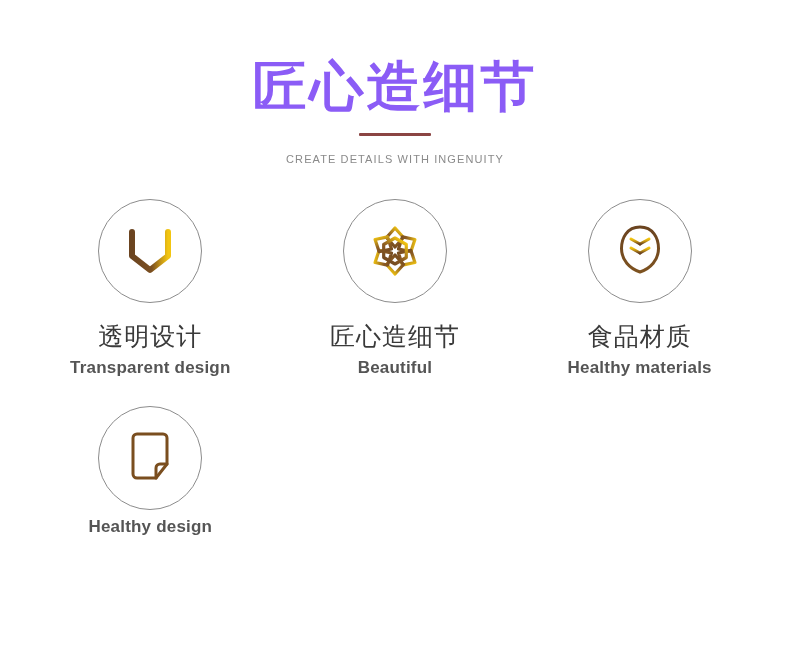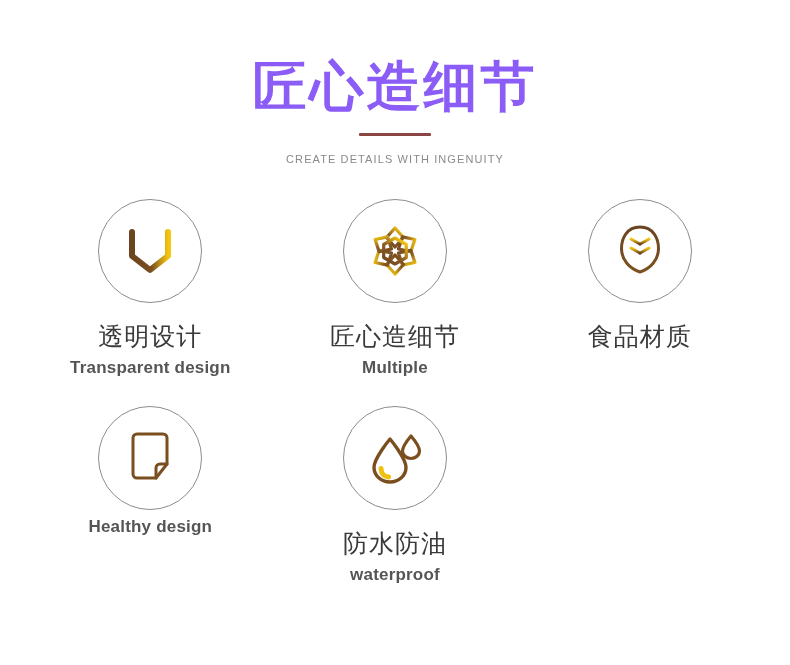--- a/index.html
+++ b/index.html
@@ -169,21 +169,21 @@
                   <path d="M0,-23 L8.5,-13.5 L0,-4 L-8.5,-13.5 Z"></path>
                 </g>
 
                 <path d="M0,-13 L11.3,-6.5 L11.3,6.5 L0,13 L-11.3,6.5 L-11.3,-6.5 Z"></path>
               </g>
             </g>
           </svg>
         </span>
       </div>
       <div class="feature-cn">匠心造细节</div>
-      <div class="feature-en">Multiple</div>
+      <div class="feature-en">Beautiful</div>
     </div>
 
     <div class="feature">
       <div class="icon-circle">
         <span>
           <svg width="62" height="62" viewBox="0 0 62 62">
             <defs>
               <linearGradient id="gradLeafOutline" x1="0" y1="0" x2="0" y2="1">
                 <stop offset="0%" stop-color="#6b4420"></stop>
                 <stop offset="100%" stop-color="#7d5220"></stop>
@@ -201,48 +201,33 @@
               <path d="M31 17 V55"></path>
               <path d="M31 24 L22 19"></path>
               <path d="M31 24 L40 19"></path>
               <path d="M31 33 L22 28"></path>
               <path d="M31 33 L40 28"></path>
             </g>
           </svg>
         </span>
       </div>
       <div class="feature-cn">食品材质</div>
+      <div class="feature-en">Healthy materials</div>
     </div>
 
     <div class="feature">
       <div class="icon-circle">
         <span>
           <svg width="62" height="62" viewBox="0 0 62 62">
             <g fill="none" stroke="#7a4e1f" stroke-width="3" stroke-linejoin="round" stroke-linecap="round">
               <path d="M14 11 a4 4 0 0 1 4 -4 H44 a4 4 0 0 1 4 4 V37 L37 51 H18 a4 4 0 0 1 -4 -4 Z"></path>
               <path d="M48 37 H41 a4 4 0 0 0 -4 4 V51"></path>
             </g>
           </svg>
         </span>
       </div>
       <div class="feature-en">Healthy design</div>
     </div>
 
-    <div class="feature">
-      <div class="icon-circle">
-        <span>
-          <svg width="62" height="62" viewBox="0 0 62 62">
-
-            <path d="M26 12 C26 12 10 31 10 40.5 C10 48.5 17.2 55 26 55 C34.8 55 42 48.5 42 40.5 C42 31 26 12 26 12 Z" fill="none" stroke="#7a4e1f" stroke-width="3.4" stroke-linejoin="round" stroke-linecap="round"></path>
-
-            <path d="M17 41.5 C17 46.5 20.5 49.5 24.5 50" fill="none" stroke="#f0bf10" stroke-width="5" stroke-linecap="round"></path>
-
-            <path d="M47 9 C47 9 38.5 19 38.5 24 C38.5 28.2 42.3 31.5 47 31.5 C51.7 31.5 55.5 28.2 55.5 24 C55.5 19 47 9 47 9 Z" fill="none" stroke="#7a4e1f" stroke-width="3.2" stroke-linejoin="round" stroke-linecap="round"></path>
-          </svg>
-        </span>
-      </div>
-      <div class="feature-cn">防水防油</div>
-      <div class="feature-en">waterproof</div>
-    </div>
 
 
   </div>
 </div>
 
 </body></html>

